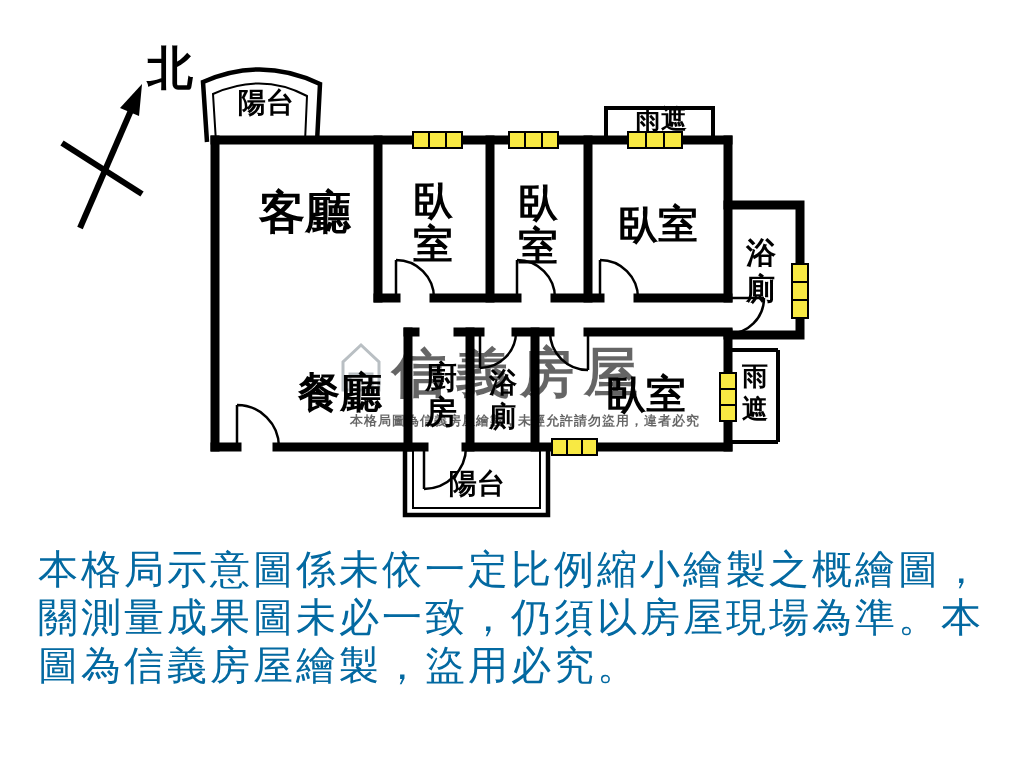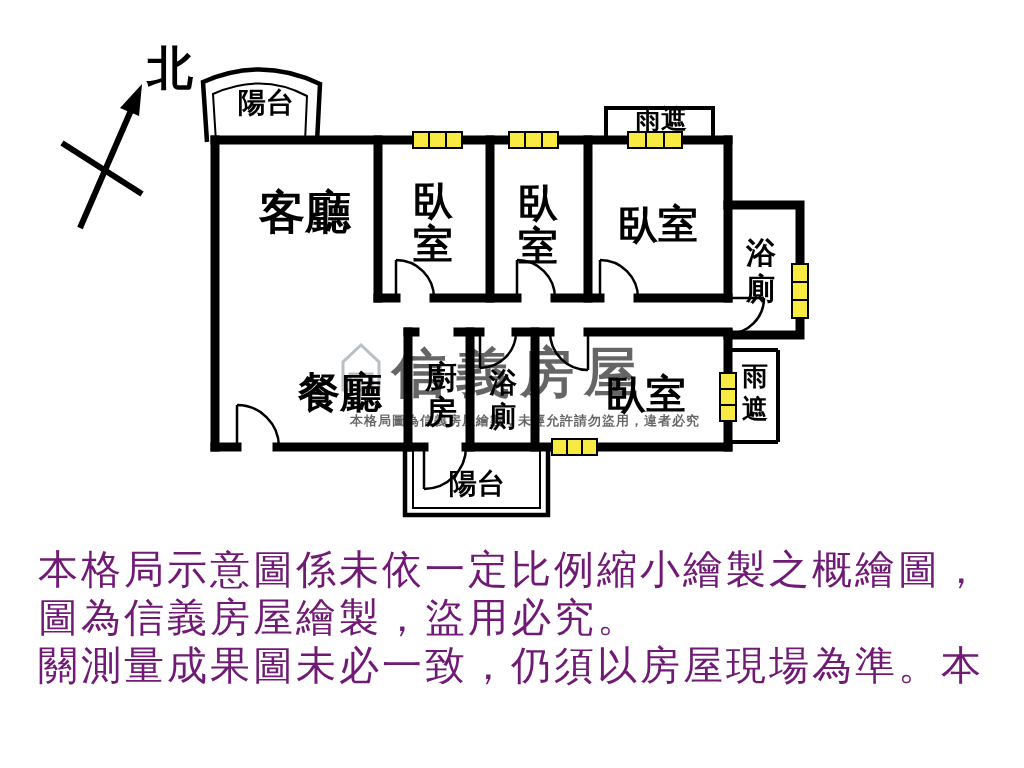--- a/index.html
+++ b/index.html
@@ -2,21 +2,21 @@
 <html><head>
 <meta charset="utf-8">
 <style>
   html,body{margin:0;padding:0;background:#ffffff;}
   body{width:1024px;height:768px;position:relative;overflow:hidden;
        font-family:"Liberation Serif","DejaVu Serif",serif;}
   .stage{position:absolute;inset:0;}
   svg text{font-family:"Liberation Serif","DejaVu Serif",serif;font-weight:bold;fill:#000;}
   svg .wm-text{font-weight:bold;}
   .disclaimer{position:absolute;left:38px;top:546px;width:960px;
-              font-size:40px;letter-spacing:3px;line-height:48px;color:#701a75;}
+              font-size:40px;letter-spacing:3px;line-height:48px;color:#0369a1;}
   .disclaimer div{white-space:nowrap;}
 </style>
 </head>
 <body>
 
 <div class="stage">
   <svg width="1024" height="540" viewBox="0 0 1024 540">
 
     <g opacity="0.6">
       <path d="M343,390 V362 L361,345 L379,362 V390 Z M350,390 V374 H372 V390" fill="none" stroke="#8b959c" stroke-width="3"></path>
@@ -123,16 +123,16 @@
 
       <text x="661" y="128" font-size="26">雨遮</text>
       <text x="755" y="385" font-size="26">雨</text>
       <text x="755" y="418" font-size="26">遮</text>
     </g>
   </svg>
 
   
   <div class="disclaimer">
     <div>本格局示意圖係未依一定比例縮小繪製之概繪圖，</div>
+    <div>關測量成果圖未必一致，仍須以房屋現場為準。本</div>
     <div>圖為信義房屋繪製，盜用必究。</div>
-    <div>關測量成果圖未必一致，仍須以房屋現場為準。本</div>
   </div>
 </div>
 
 </body></html>

